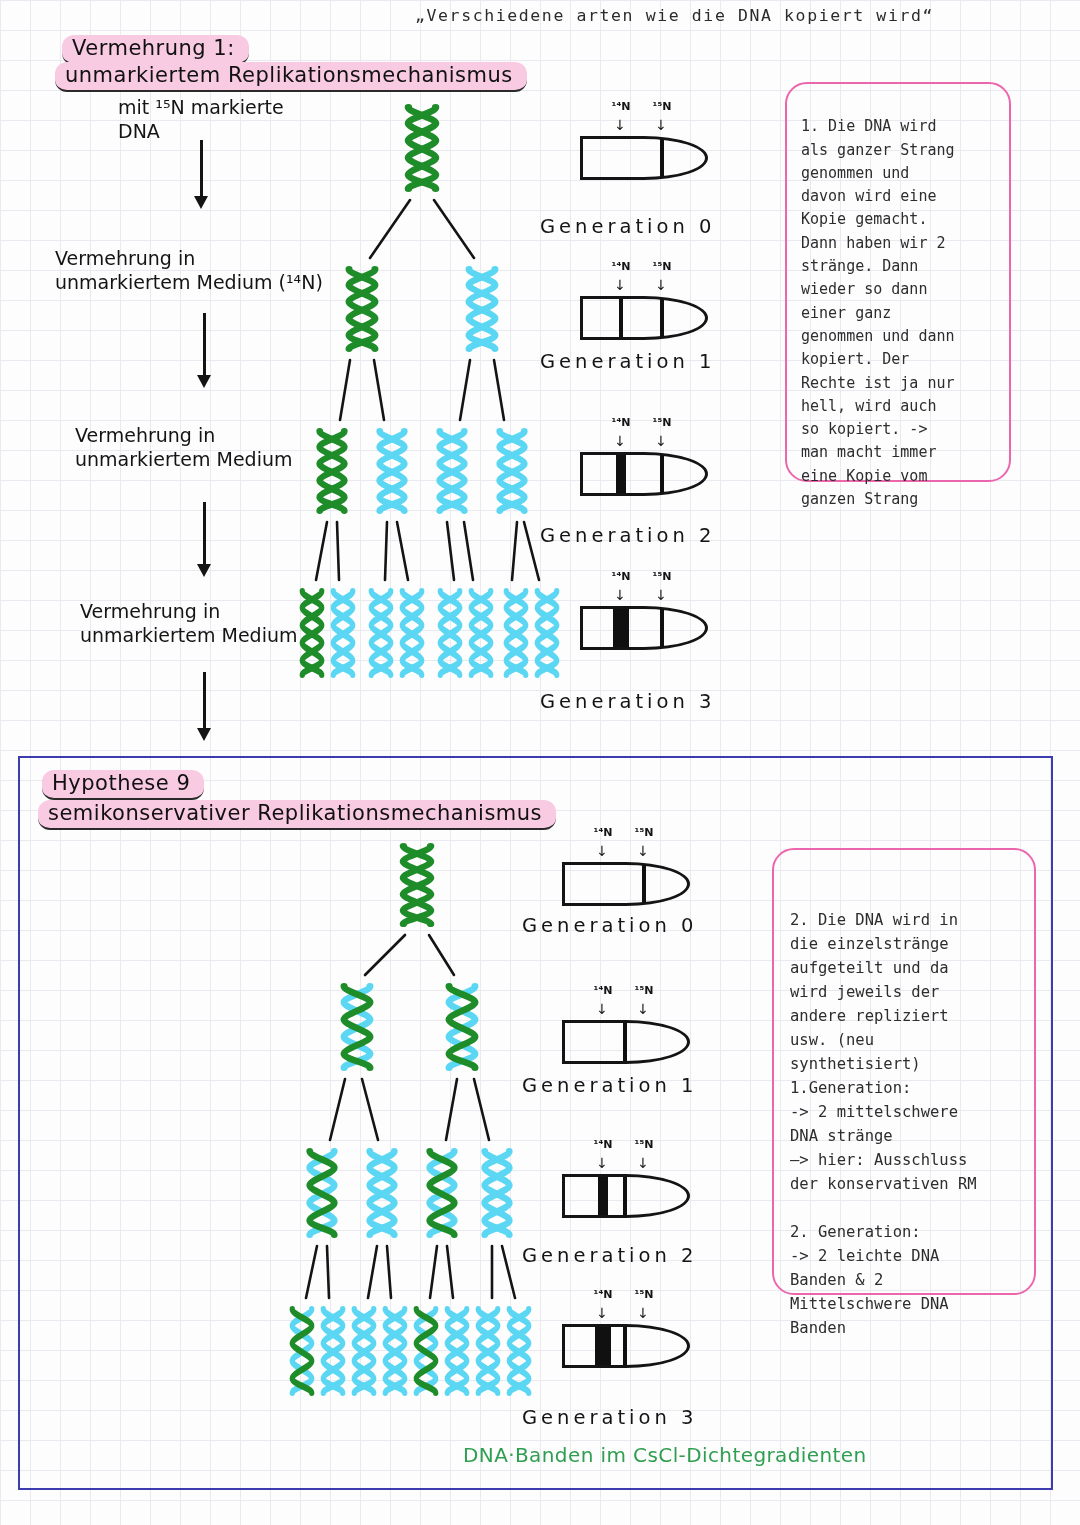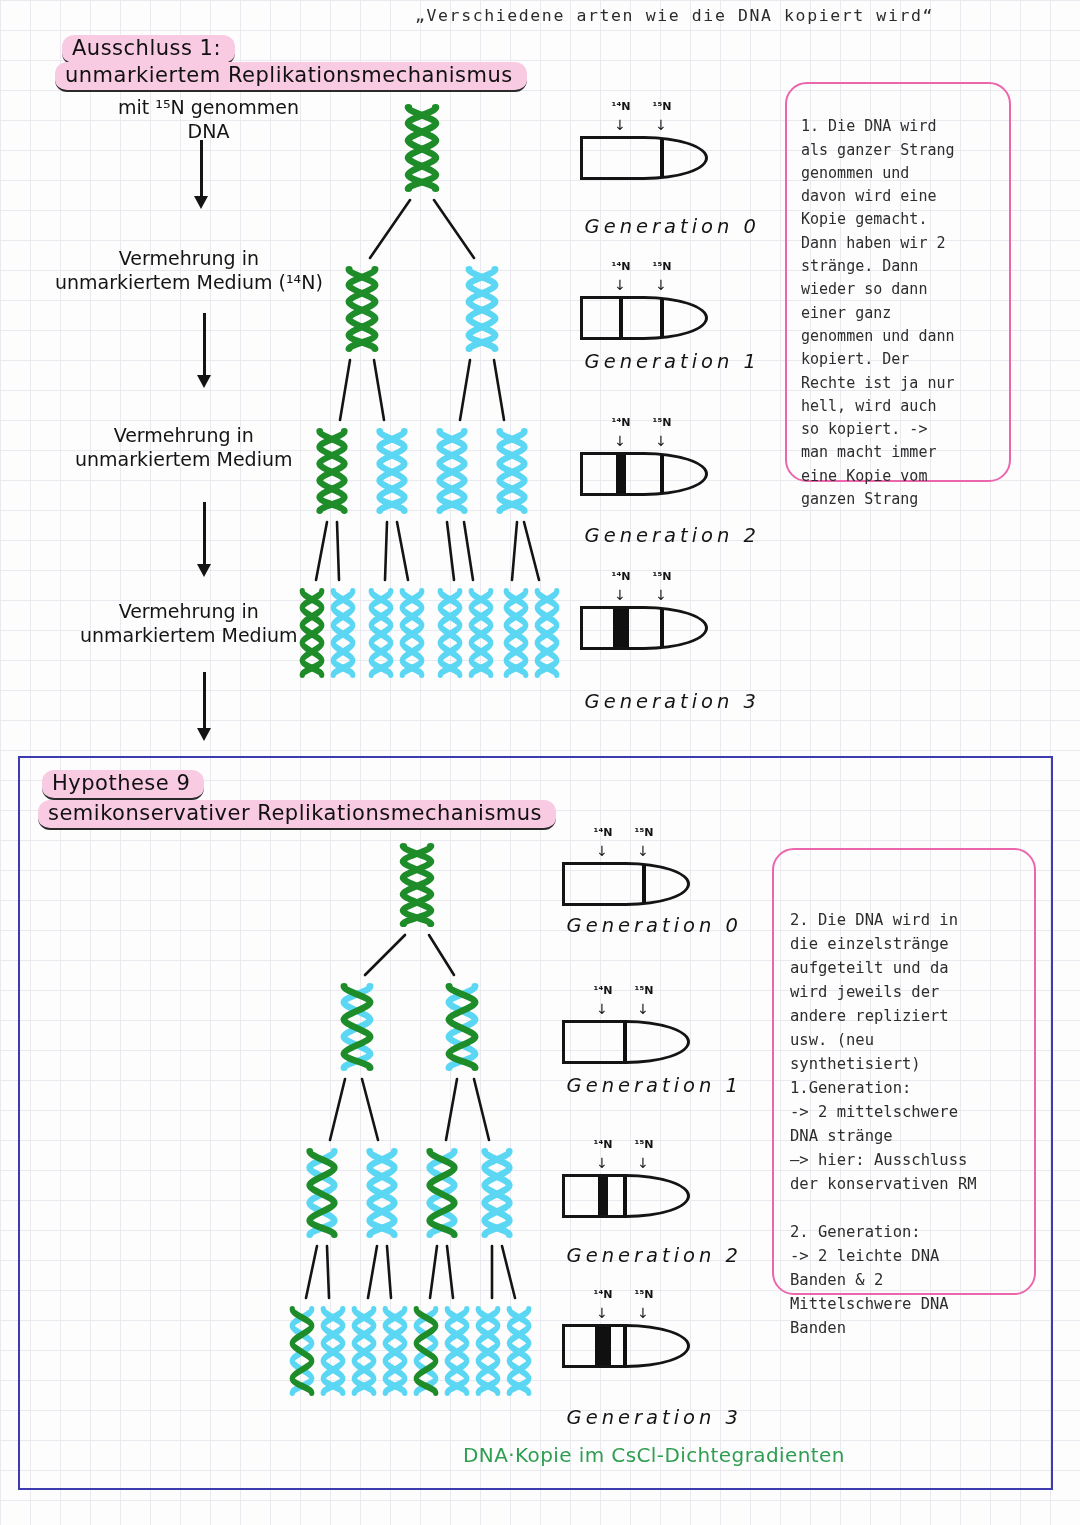--- a/index.html
+++ b/index.html
@@ -4,21 +4,21 @@
 <style>
   html,body{margin:0;padding:0;background:#f2f2f4;}
   .page{
     position:relative; width:1080px; height:1525px; background:#fdfdfe;
     overflow:hidden; font-family:"DejaVu Sans", sans-serif; color:#161616;
     background-image:
       linear-gradient(#e9e9ef 1px, transparent 1px),
       linear-gradient(90deg, #e9e9ef 1px, transparent 1px);
     background-size:30px 30px;
   }
-  .abs{position:absolute;text-align:center;}
+  .abs{position:absolute;}
   .page-title{
     font-family:"DejaVu Sans Mono", monospace; font-size:16.5px; letter-spacing:1.6px;
     color:#2b2b2b; white-space:nowrap;
   }
   .headline{
     display:inline-block; font-size:21px; letter-spacing:.5px; color:#111;
     background:#f9cbe3; border-radius:12px; padding:1px 14px 3px 10px;
     border-bottom:2.5px solid #2a2a2a; white-space:nowrap;
   }
   .step-label{font-size:19px; line-height:1.25; white-space:pre-line; color:#141414;}
@@ -36,22 +36,22 @@
   .band{position:absolute; top:0; bottom:0; background:#101010;}
   .nlabel{
     position:absolute; font-size:11px; font-weight:bold; color:#141414; white-space:nowrap;
     transform:translateX(-50%);
   }
   .nlabel::after{
     content:"↓"; position:absolute; left:45%; top:17px; transform:translateX(-50%);
     font-size:14px; font-weight:normal;
   }
   .caption{
-    position:absolute; width:220px; transform:translateX(-50%); text-align:right;
-    font-size:19.5px; letter-spacing:4px; color:#141414; white-space:nowrap;font-style:italic;
+    position:absolute; width:220px; transform:translateX(-50%); text-align:left;
+    font-size:19.5px; letter-spacing:4px; color:#141414; white-space:nowrap;
   }
   .note-box{
     position:absolute; border:2.6px solid #ec66ae; border-radius:22px; background:transparent;
     font-family:"DejaVu Sans Mono", monospace; color:#2d2d2d; white-space:pre-line;
   }
   .note1{left:785px; top:82px; width:226px; height:400px; font-size:15px; line-height:23.3px; padding:8px 6px 8px 14px; box-sizing:border-box;}
   .note2{left:772px; top:848px; width:264px; height:447px; font-size:15.5px; line-height:24px; padding:34px 6px 8px 16px; box-sizing:border-box;}
   .blue-box{
     position:absolute; left:18px; top:756px; width:1035px; height:734px;
     border:2px solid #3c3cae; box-sizing:border-box;
@@ -91,28 +91,28 @@
       <line x1="387" y1="1246" x2="391" y2="1298" stroke="#141414" stroke-width="2.6" stroke-linecap="round"></line>
       <line x1="437" y1="1246" x2="430" y2="1298" stroke="#141414" stroke-width="2.6" stroke-linecap="round"></line>
       <line x1="447" y1="1246" x2="453" y2="1298" stroke="#141414" stroke-width="2.6" stroke-linecap="round"></line>
       <line x1="492" y1="1246" x2="492" y2="1298" stroke="#141414" stroke-width="2.6" stroke-linecap="round"></line>
       <line x1="502" y1="1246" x2="515" y2="1298" stroke="#141414" stroke-width="2.6" stroke-linecap="round"></line>
     </svg>
 
   <div class="abs page-title" style="left:415px; top:6px;">„Verschiedene arten wie die DNA kopiert wird“</div>
 
   <div class="abs" style="left:62px; top:35px;">
-    <span class="headline">Ausschluss 1:</span>
+    <span class="headline">Vermehrung 1:</span>
   </div>
   <div class="abs" style="left:55px; top:62px;">
     <span class="headline">unmarkiertem Replikationsmechanismus</span>
   </div>
 
   <div id="steps1">
-      <div class="abs step-label" style="left: 118px; top: 96px;">mit ¹⁵N genommen
+      <div class="abs step-label" style="left: 118px; top: 96px;">mit ¹⁵N markierte
 DNA</div>
       <div class="abs big-arrow" style="left: 200px; top: 140px; height: 58px;"></div>
       <div class="abs step-label" style="left: 55px; top: 247px;">Vermehrung in
 unmarkiertem Medium (¹⁴N)</div>
       <div class="abs big-arrow" style="left: 203px; top: 313px; height: 64px;"></div>
       <div class="abs step-label" style="left: 75px; top: 424px;">Vermehrung in
 unmarkiertem Medium</div>
       <div class="abs big-arrow" style="left: 203px; top: 502px; height: 64px;"></div>
       <div class="abs step-label" style="left: 80px; top: 600px;">Vermehrung in
 unmarkiertem Medium</div>
@@ -404,15 +404,15 @@
 —&gt; hier: Ausschluss
 der konservativen RM
 
 2. Generation:
 -&gt; 2 leichte DNA
 Banden &amp; 2
 Mittelschwere DNA
 Banden</div>
   </div>
 
-  <div class="abs footer-note" style="left:463px; top:1443px;">DNA·Kopie im CsCl-Dichtegradienten</div>
+  <div class="abs footer-note" style="left:463px; top:1443px;">DNA·Banden im CsCl-Dichtegradienten</div>
 
 </div>
 
 </body></html>

